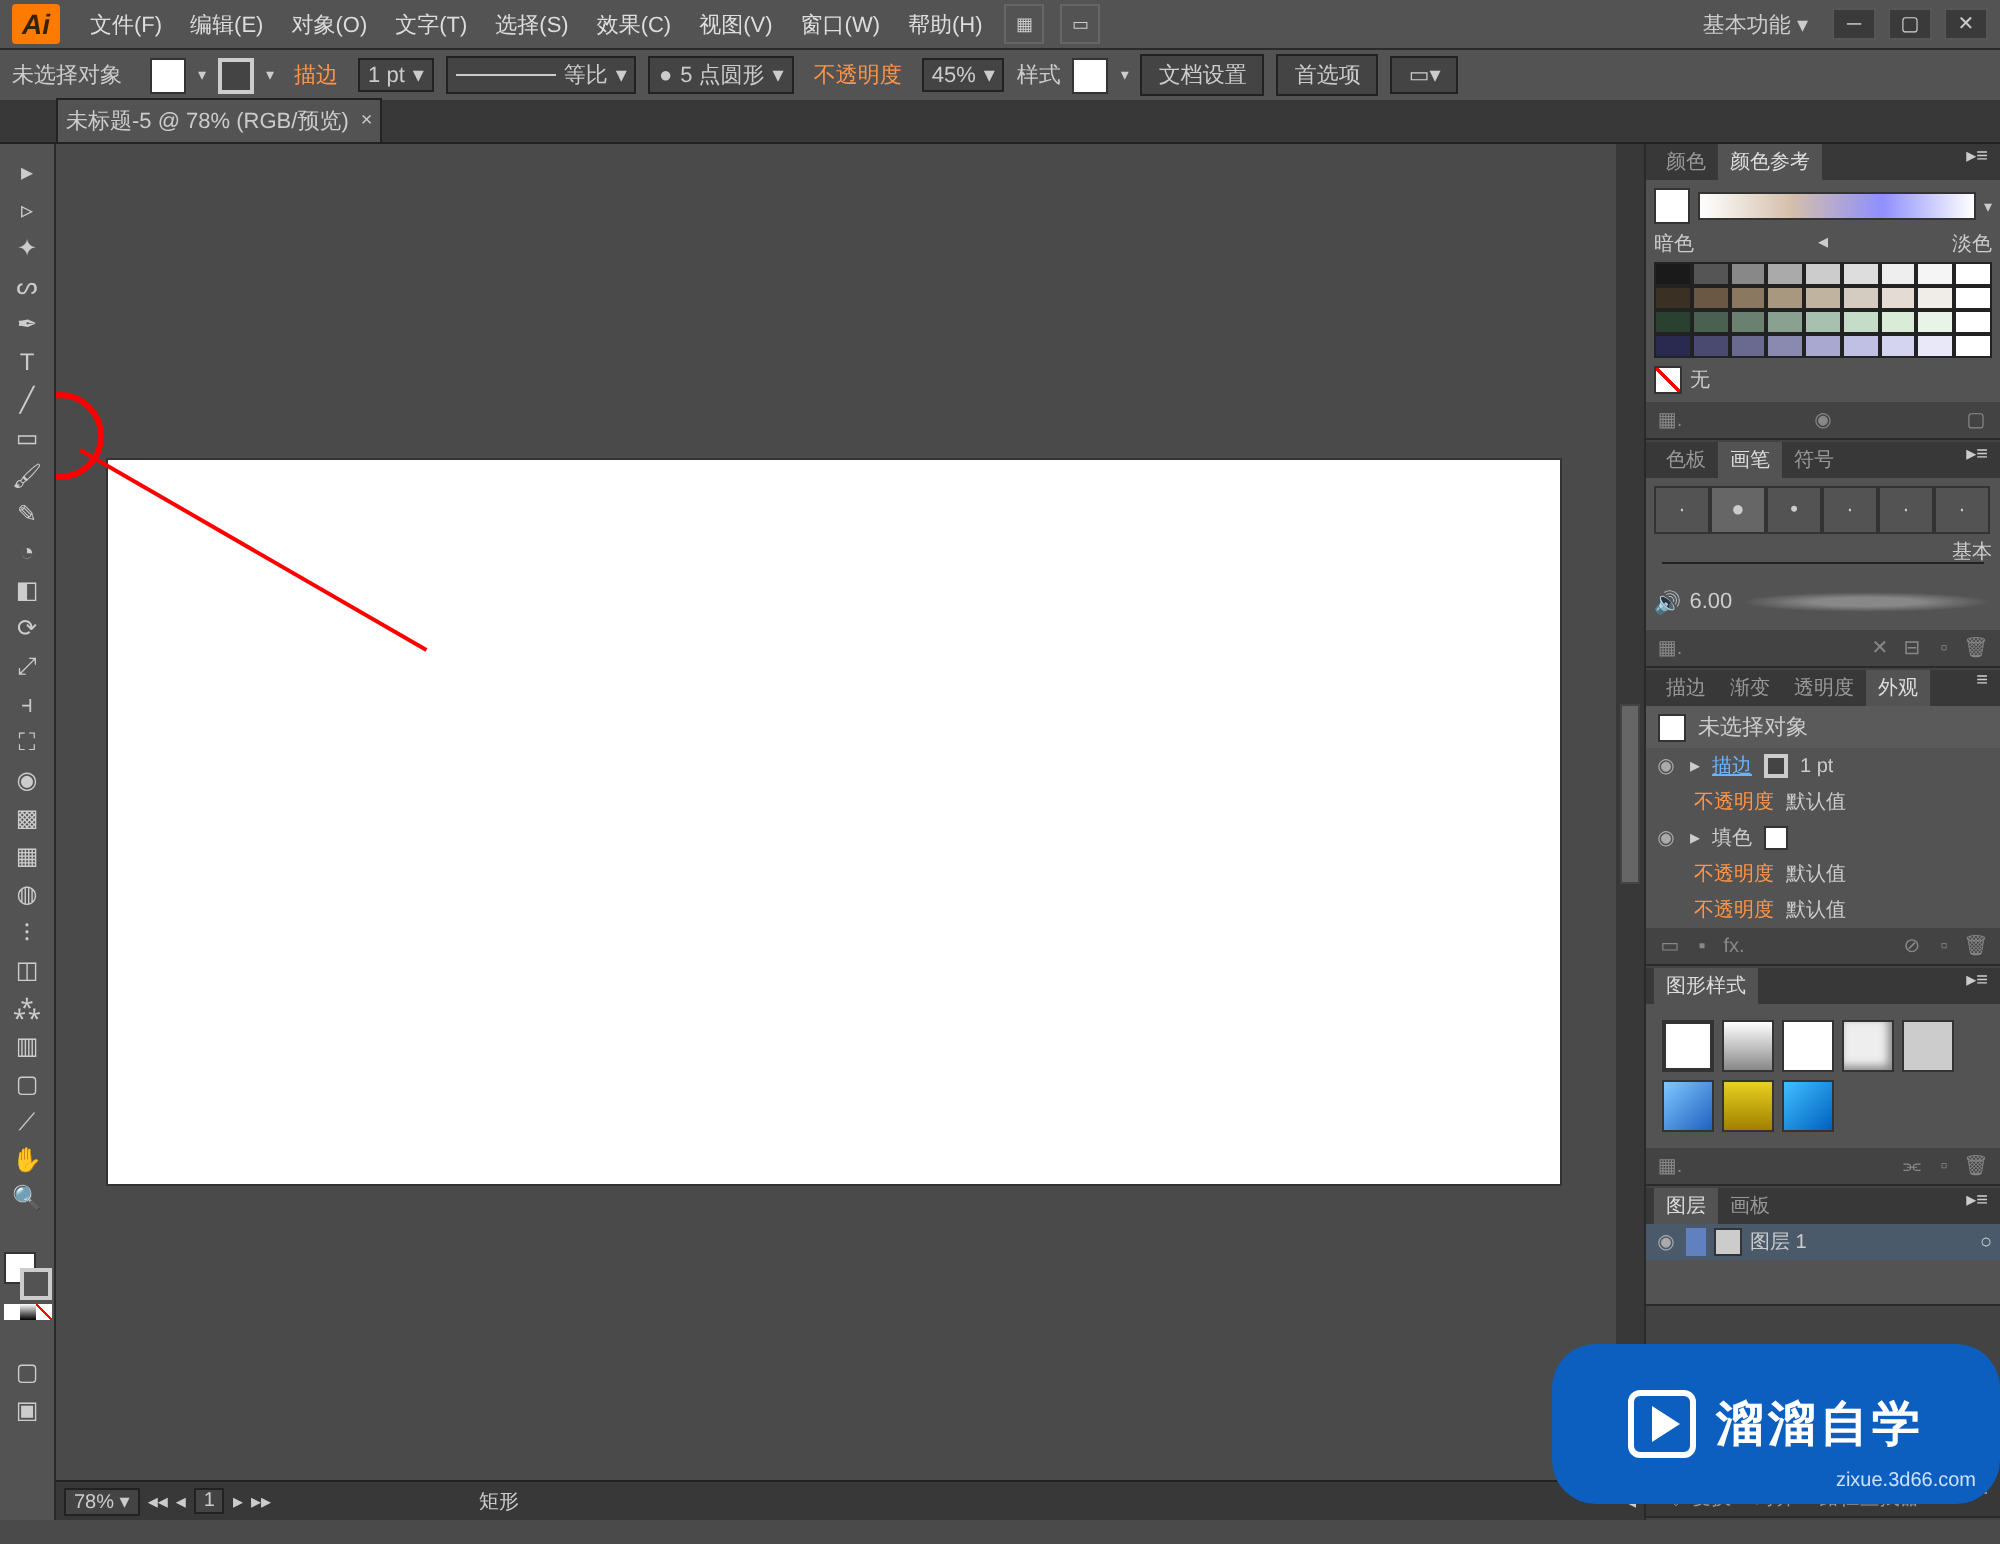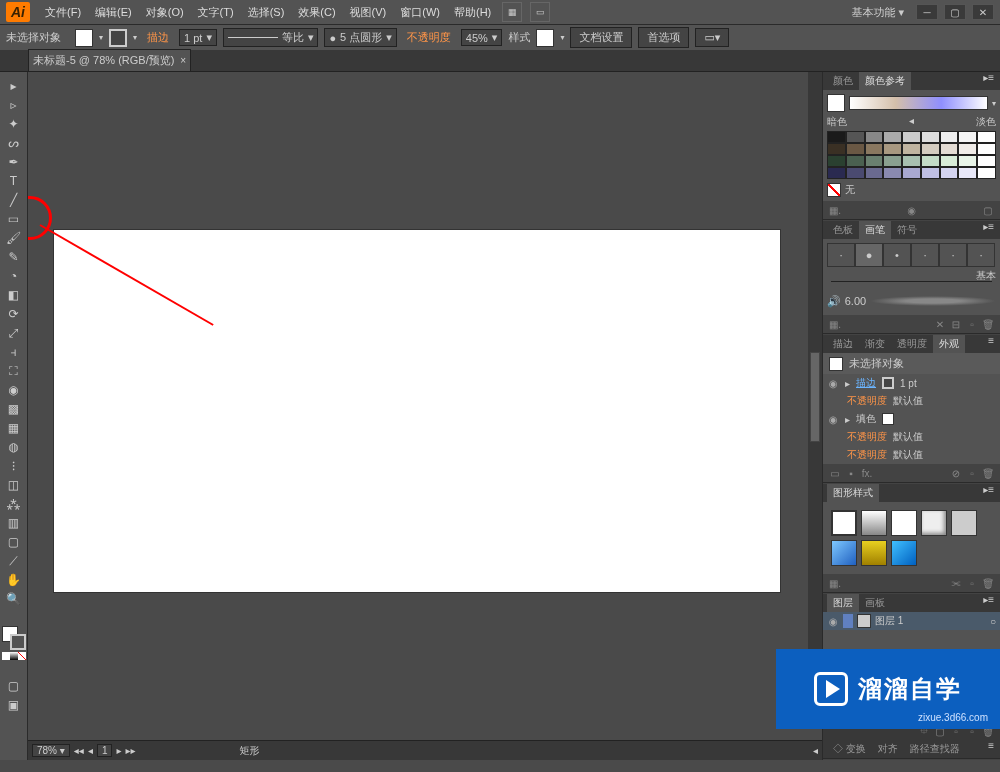--- a/index.html
+++ b/index.html
@@ -94,21 +94,21 @@
 
 .gs-grid { display: flex; gap: 4px; flex-wrap: wrap; padding: 4px; }
 .gs { width: 26px; height: 26px; border: 1px solid #333; background: #999; }
 
 
 .layerrow { display: flex; align-items: center; gap: 4px; background: #4a5a6a; padding: 2px 4px; font-size: 10px; }
 .layer-color { width: 10px; height: 14px; background: #6080c0; }
 .layer-sw { width: 14px; height: 14px; background: #ccc; border: 1px solid #333; }
 
 
-.watermark { position: absolute; right: 0; bottom: 43px; width: 224px; height: 80px; background: #0c5fbf; display: flex; align-items: center; justify-content: center; gap: 10px; }
+.watermark { position: absolute; right: 0; bottom: 20px; width: 224px; height: 80px; background: #0c5fbf; display: flex; align-items: center; justify-content: center; gap: 10px; border-radius: 22px; }
 .wm-play { width: 34px; height: 34px; border: 3px solid #fff; border-radius: 6px; display: flex; align-items: center; justify-content: center; }
 .wm-play::before { content: ""; border-left: 14px solid #fff; border-top: 9px solid transparent; border-bottom: 9px solid transparent; margin-left: 3px; }
 .wm-text { color: #fff; font-size: 24px; font-weight: bold; letter-spacing: 2px; }
 .wm-sub { position: absolute; bottom: 6px; right: 12px; color: #cce0ff; font-size: 10px; }
 </style>
 </head>
 <body>
 
 <div class="menubar">
   <div class="logo">Ai</div>

